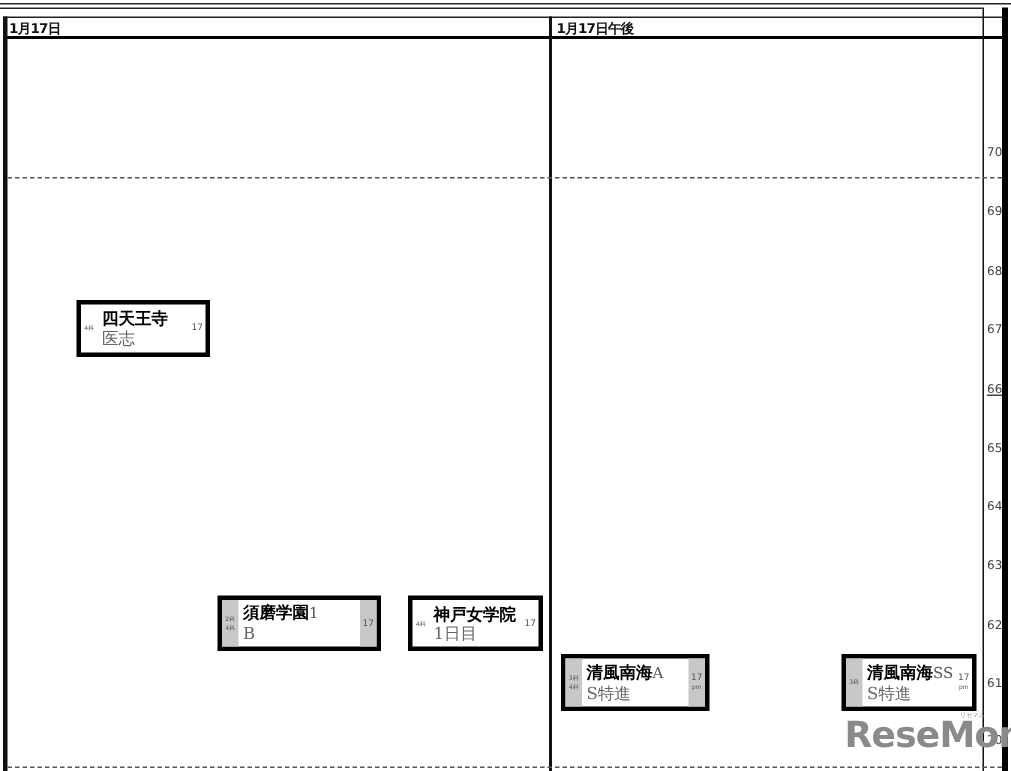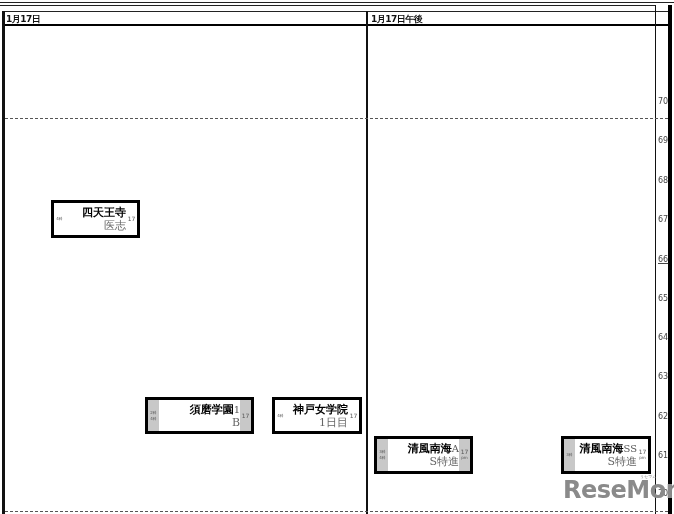--- a/index.html
+++ b/index.html
@@ -7,21 +7,21 @@
          font-family:"DejaVu Sans","Liberation Sans",sans-serif; color:#111; }
   .hline { position:absolute; background:#222; }
   .vline { position:absolute; background:#111; }
   .dotted { position:absolute; height:0; border-top:1px dashed #555; }
   .hdr { position:absolute; top:13px; font-size:9px; font-weight:bold; letter-spacing:-0.5px; color:#111; }
   .tick { position:absolute; left:658px; font-size:8px; color:#444; width:12px; text-align:left; }
   .box { position:absolute; border:3px solid #000; background:#fff; box-sizing:border-box; display:flex; }
   .side { width:11px; display:flex; flex-direction:column; justify-content:center; align-items:center;
           font-size:4px; color:#555; line-height:6px; }
   .side.grey { background:#c8c8c8; }
-  .content { flex:1; display:flex; flex-direction:column; justify-content:center; padding-left:3px; overflow:hidden; white-space:nowrap;text-align:right; }
+  .content { flex:1; display:flex; flex-direction:column; justify-content:center; padding-left:3px; overflow:hidden; white-space:nowrap; }
   .name { font-size:11px; font-weight:bold; line-height:13px; color:#000; }
   .name .suffix { font-family:"DejaVu Serif","Liberation Serif",serif; font-weight:normal; font-size:10px; color:#555; }
   .sub { font-size:11px; line-height:13px; color:#666; font-family:"DejaVu Serif","Liberation Serif",serif; }
   .rside { width:11px; display:flex; flex-direction:column; justify-content:center; align-items:center; font-size:6px; color:#555; line-height:6px; }
   .rside.grey { background:#c8c8c8; }
   .logo { position:absolute; left:563px; top:476px; font-size:24px; font-weight:bold; color:#8a8a8a; letter-spacing:-0.5px; font-family:"DejaVu Sans","Liberation Sans",sans-serif; }
   .logo-small { position:absolute; left:640px; top:474px; font-size:4px; color:#888; }
 </style>
 </head>
 <body>

